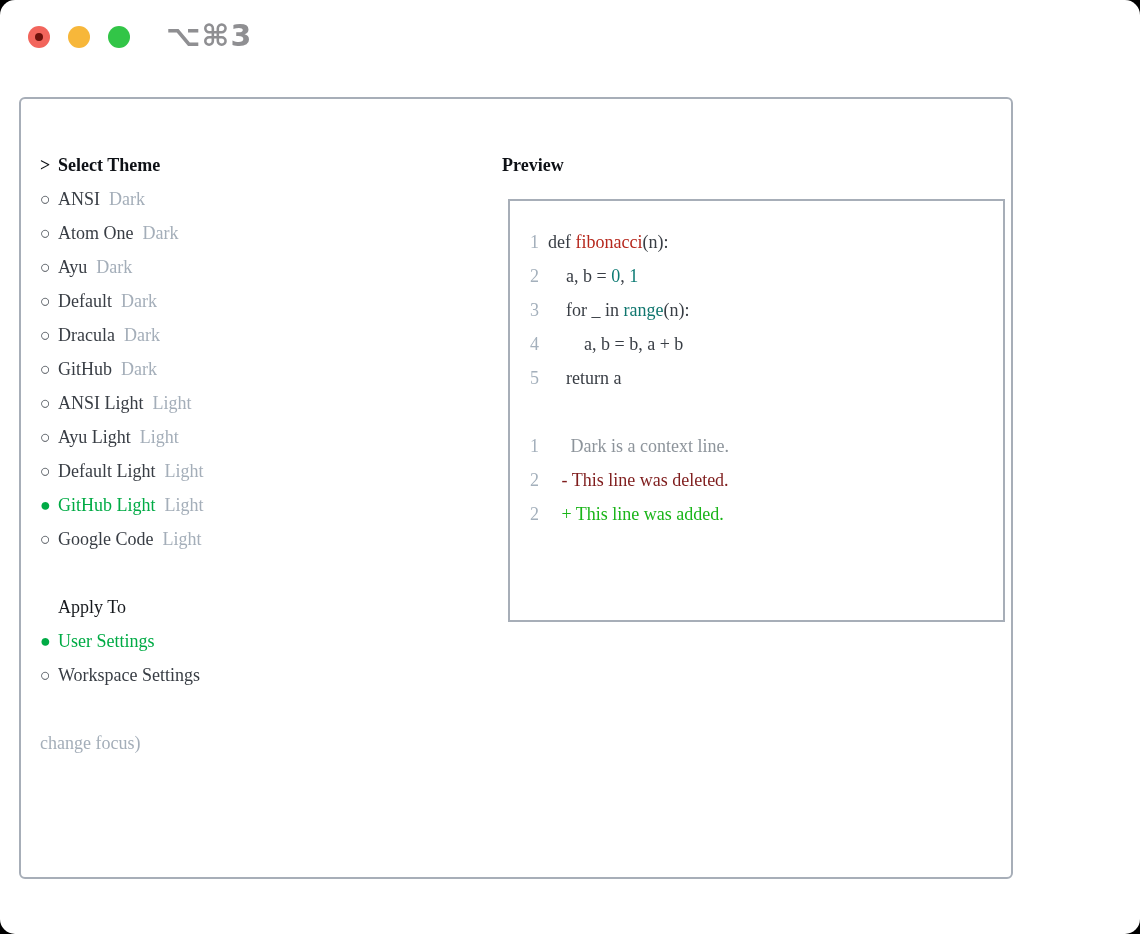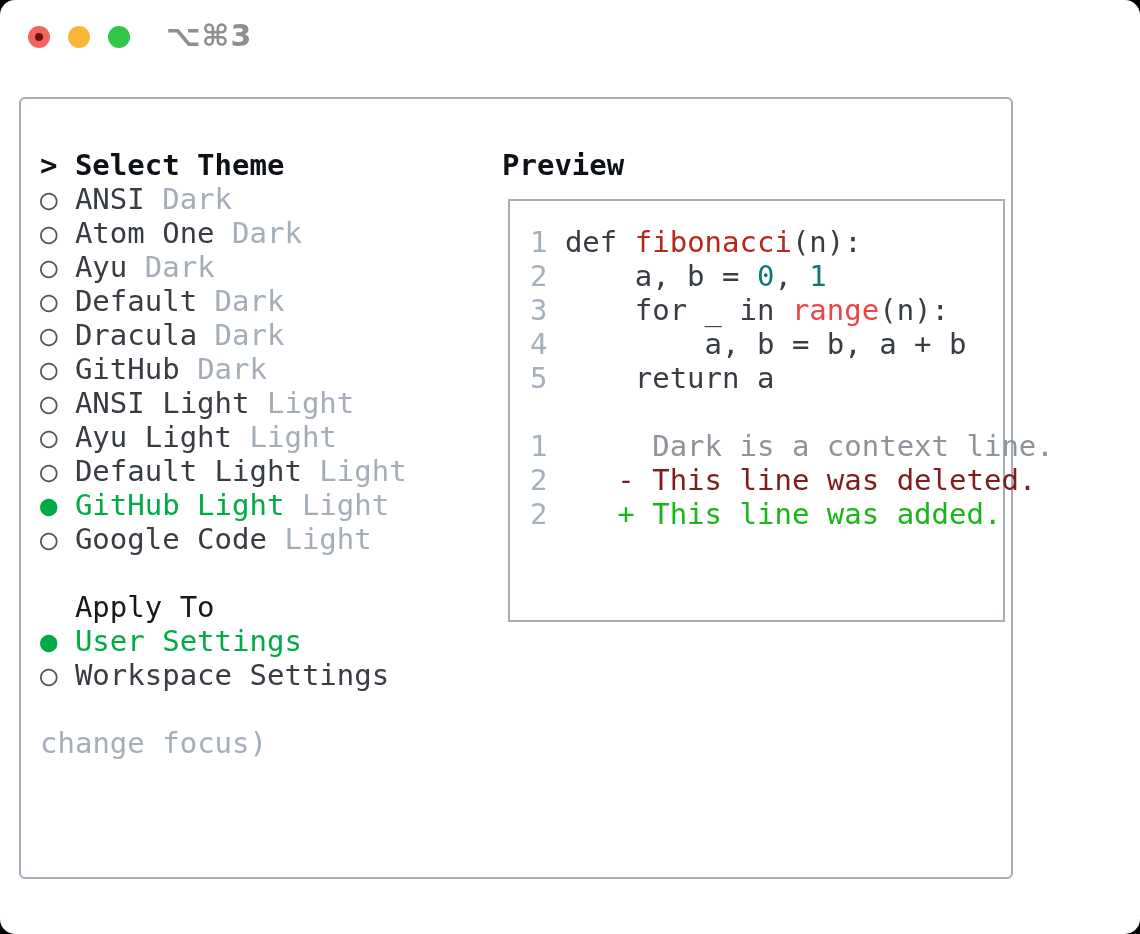--- a/index.html
+++ b/index.html
@@ -30,21 +30,21 @@
   .shortcut{
     position:absolute;left:166px;top:18px;
     font-family:"DejaVu Sans", sans-serif;
     font-size:30px;font-weight:bold;color:#8f8f92;letter-spacing:1px;
   }
   
   .panel{
     position:absolute;left:19px;top:97px;width:990px;height:778px;
     border:2px solid #a7aeb8;border-radius:6px;background:#fff;
   }
-  .row{height:34px;line-height:34px;white-space:pre;font-size:29px;color:#383d44;}
+  .row{height:34px;line-height:34px;white-space:pre;font-size:18px;color:#383d44;font-family:Liberation Serif, serif;}
   .blank{height:34px;}
   
   .left-col{position:absolute;left:19px;top:49px;}
   .prompt{display:inline-block;width:2ch;font-weight:bold;color:#0e1116;}
   .list-title{font-weight:bold;color:#0e1116;}
   .marker{display:inline-block;width:2ch;color:#4e545b;}
   .name{color:#383d44;}
   .variant{margin-left:1ch;color:#a4aeb9;}
   .selected .marker,.selected .name{color:#00ab45;}
   .apply-title{padding-left:2ch;color:#16191d;}
@@ -53,21 +53,21 @@
   .preview-title{position:absolute;left:481px;top:49px;font-weight:bold;color:#0e1116;}
   .preview-box{
     position:absolute;left:487px;top:100px;width:473px;height:395px;
     border:2px solid #a7aeb8;background:#fff;
     padding:24px 0 0 20px;box-sizing:content-box;
   }
   .ln{display:inline-block;width:2ch;color:#a4b0bc;}
   .code{color:#383d44;}
   .tok-func{color:#b6271c;}
   .tok-num{color:#0d7b74;}
-  .tok-builtin{color:#ef4444;}
+  .tok-builtin{color:#0f766e;}
   .diff-ctx{color:#8d949b;}
   .diff-del{color:#7f1d1d;margin-top:48px;}
   .diff-add{color:#1ab519;}
 </style>
 </head>
 <body>
 
 <div class="window">
 
   <div class="titlebar">

